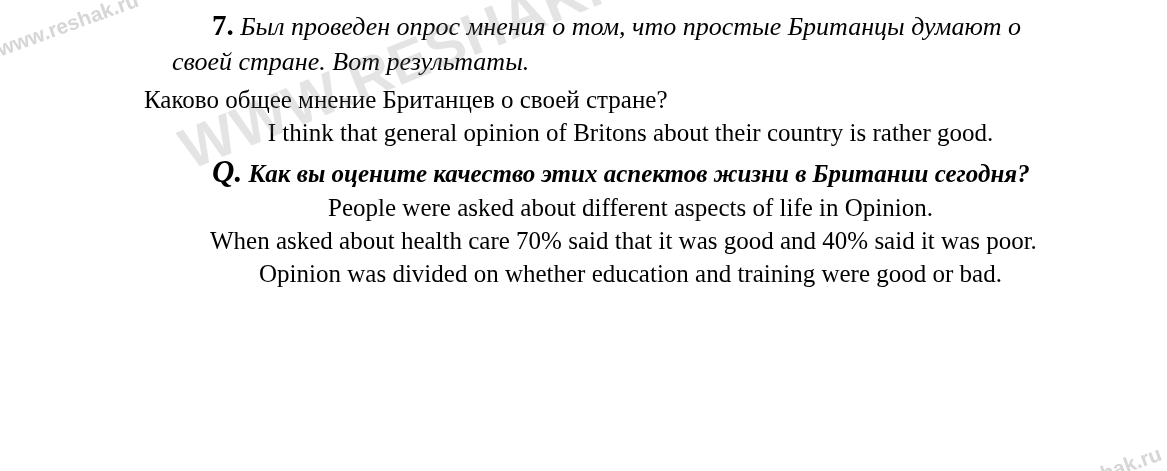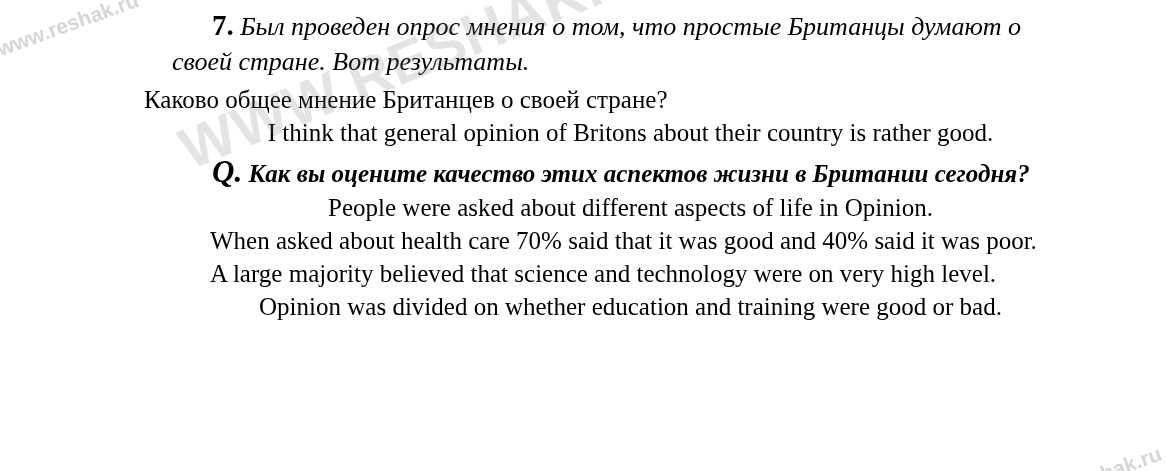--- a/index.html
+++ b/index.html
@@ -117,20 +117,19 @@
   <p class="q7"><span class="num">7.</span> <span>Был проведен опрос мнения о том, что простые Британцы думают о своей стране. Вот результаты.</span></p>
 
   <p class="qbold">Каково общее мнение Британцев о своей стране?</p>
 
   <p class="para nojust">I think that general opinion of Britons about their country is rather good.</p>
 
   <p class="qblock"><span class="qmark">Q.</span> <span>Как вы оцените качество этих аспектов жизни в Британии сегодня?</span></p>
 
   <p class="para nojust">People were asked about different aspects of life in Opinion.</p>
   <p class="para">When asked about health care 70% said that it was good and 40% said it was poor.</p>
-  <p class="para">A large majority believed that science and technology were on very high level.</p>
   <p class="para nojust">Opinion was divided on whether education and training were good or bad.</p>
 
 </div>
 
 <div class="wm wm-center">WWW.RESHAK.RU</div>
 <div class="wm wm-tl">www.reshak.ru</div>
 <div class="wm wm-br">www.reshak.ru</div>
 
 </body></html>

